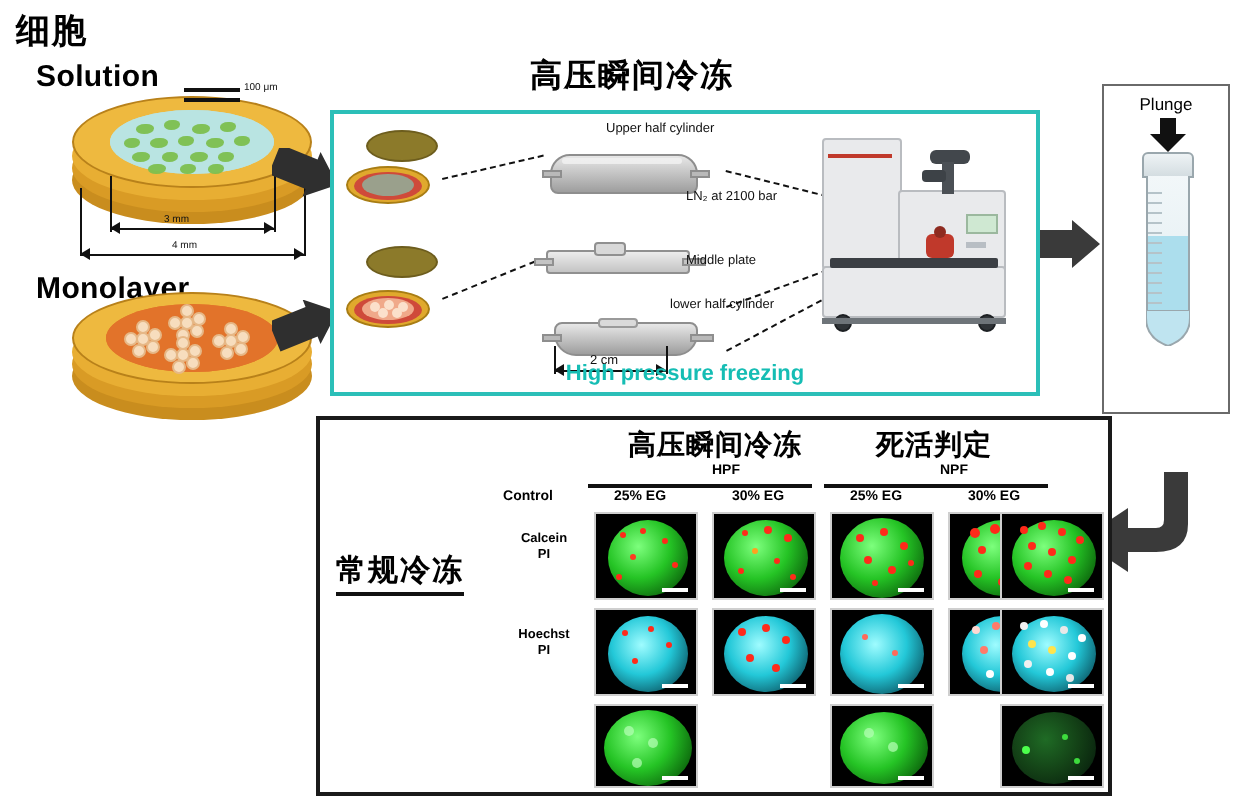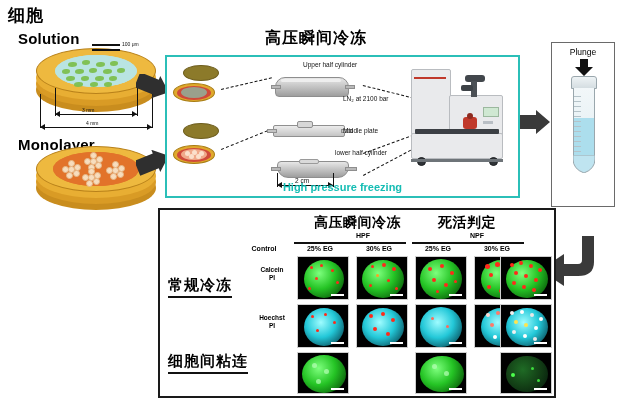--- a/index.html
+++ b/index.html
@@ -375,21 +375,20 @@
   <div class="grpline" style="left:134px;top:32px;width:112px;"></div>
   <div class="grpline" style="left:252px;top:32px;width:112px;"></div>
 
   <div class="colhead" style="left:78px;top:35px;width:52px;">Control</div>
   <div class="colhead" style="left:134px;top:35px;width:52px;">25% EG</div>
   <div class="colhead" style="left:193px;top:35px;width:52px;">30% EG</div>
   <div class="colhead" style="left:252px;top:35px;width:52px;">25% EG</div>
   <div class="colhead" style="left:311px;top:35px;width:52px;">30% EG</div>
 
   <div class="cjk rowlabel-cjk" style="left:8px;top:66px;">常规冷冻</div>
-  <div class="cjk rowlabel-cjk" style="left:8px;top:142px;">细胞间粘连</div>
 
   <div class="rowlabel-en" style="left:92px;top:56px;width:40px;">
     <div>Calcein</div>
     <div>PI</div>
   </div>
   <div class="rowlabel-en" style="left:92px;top:104px;width:40px;">
     <div>Hoechst</div>
     <div>PI</div>
   </div>
 

